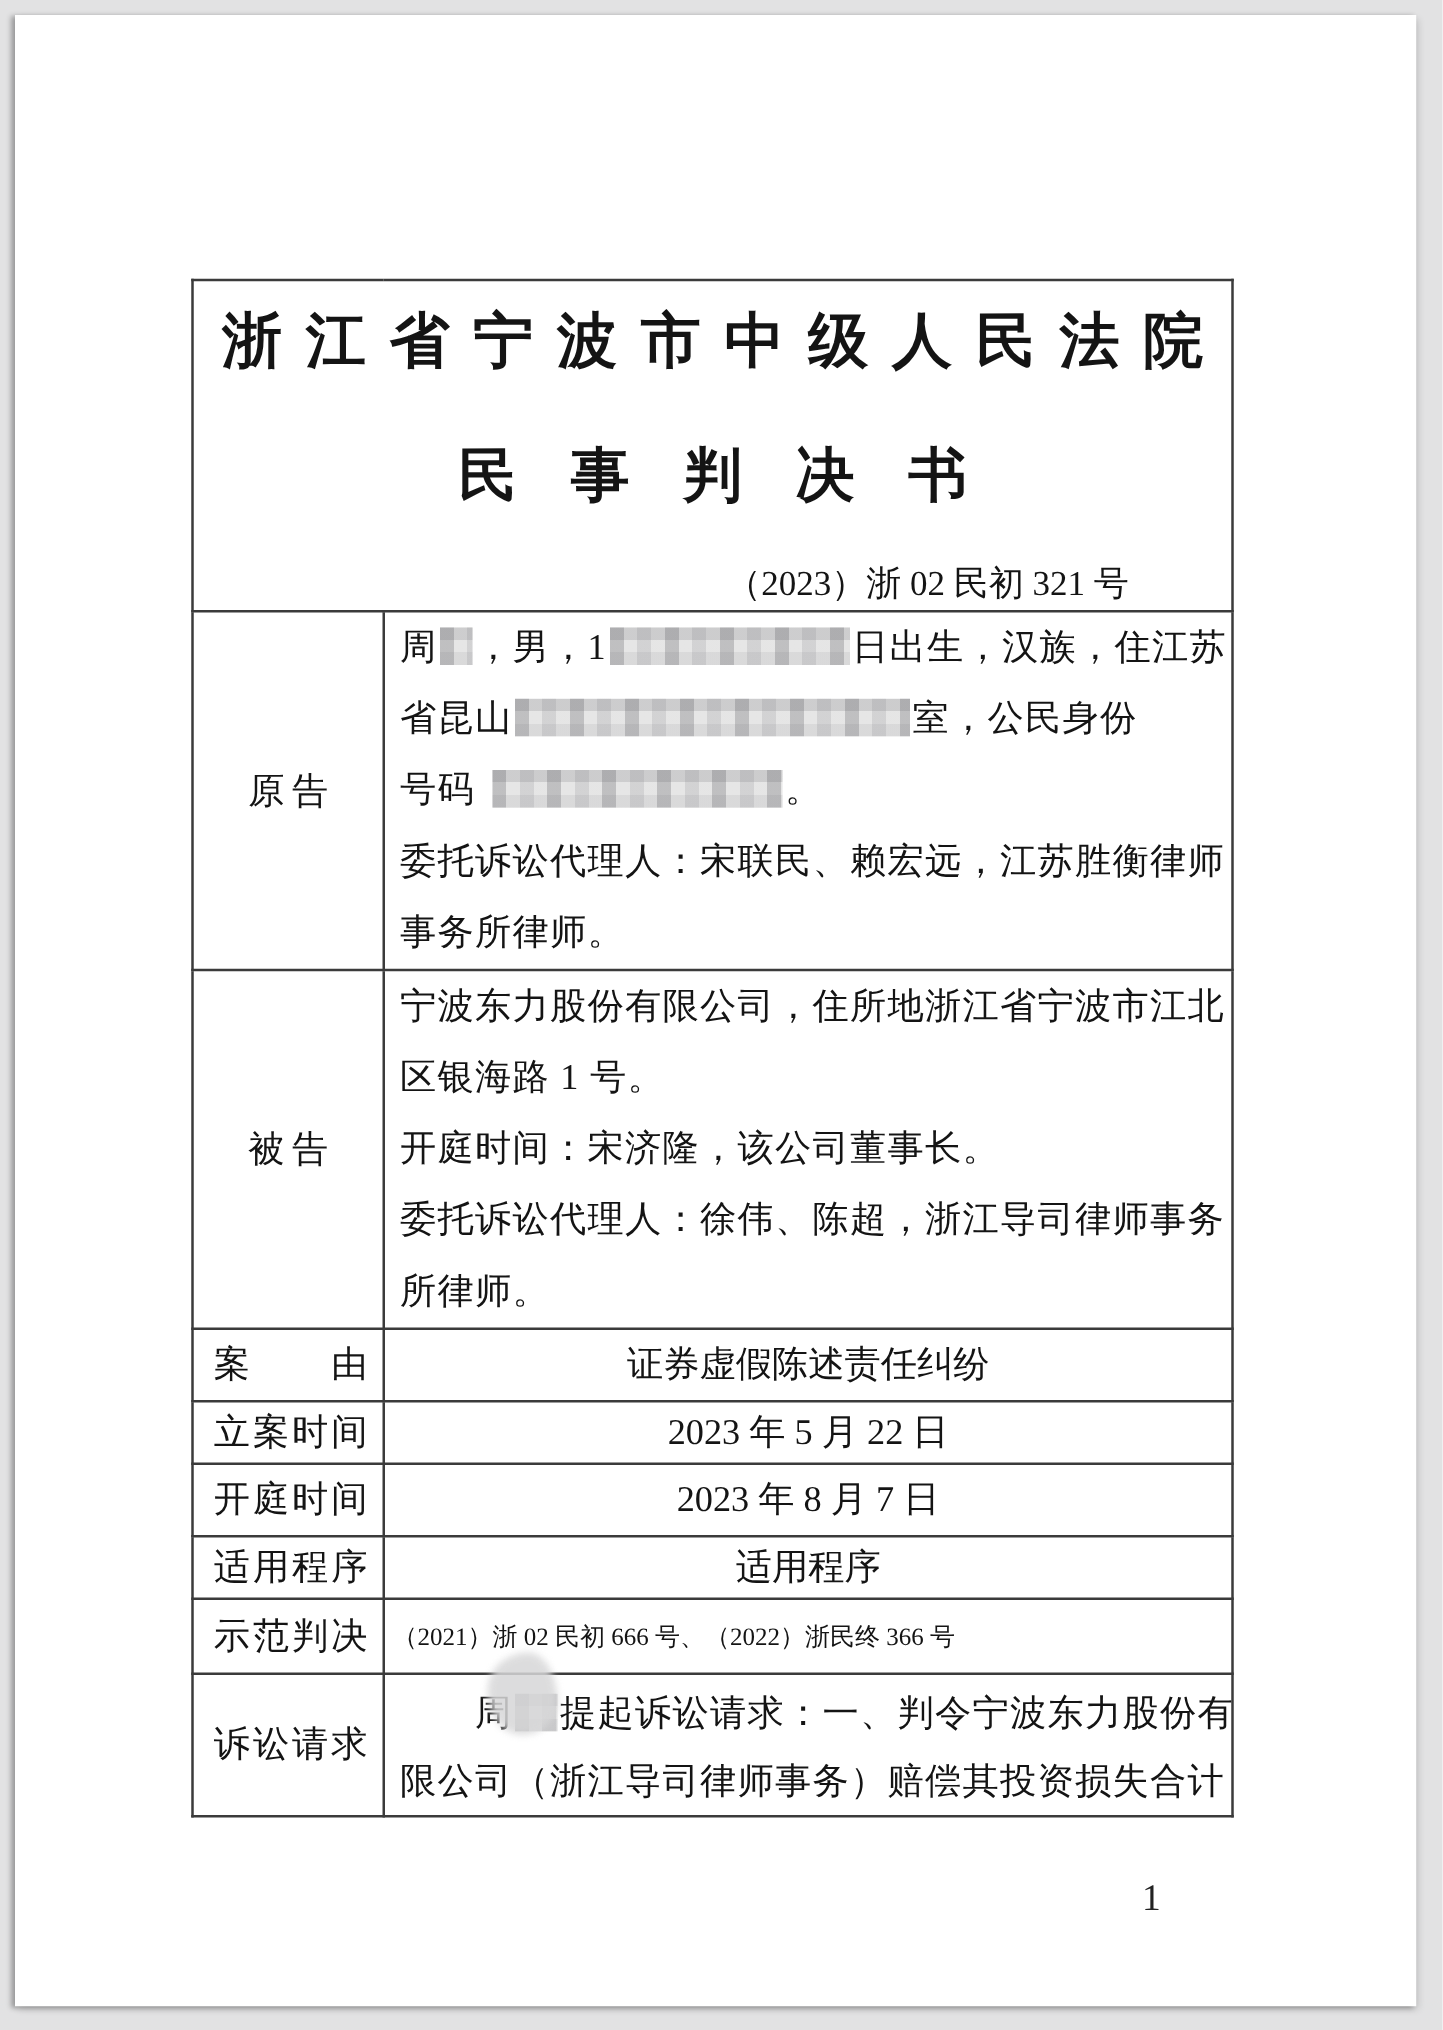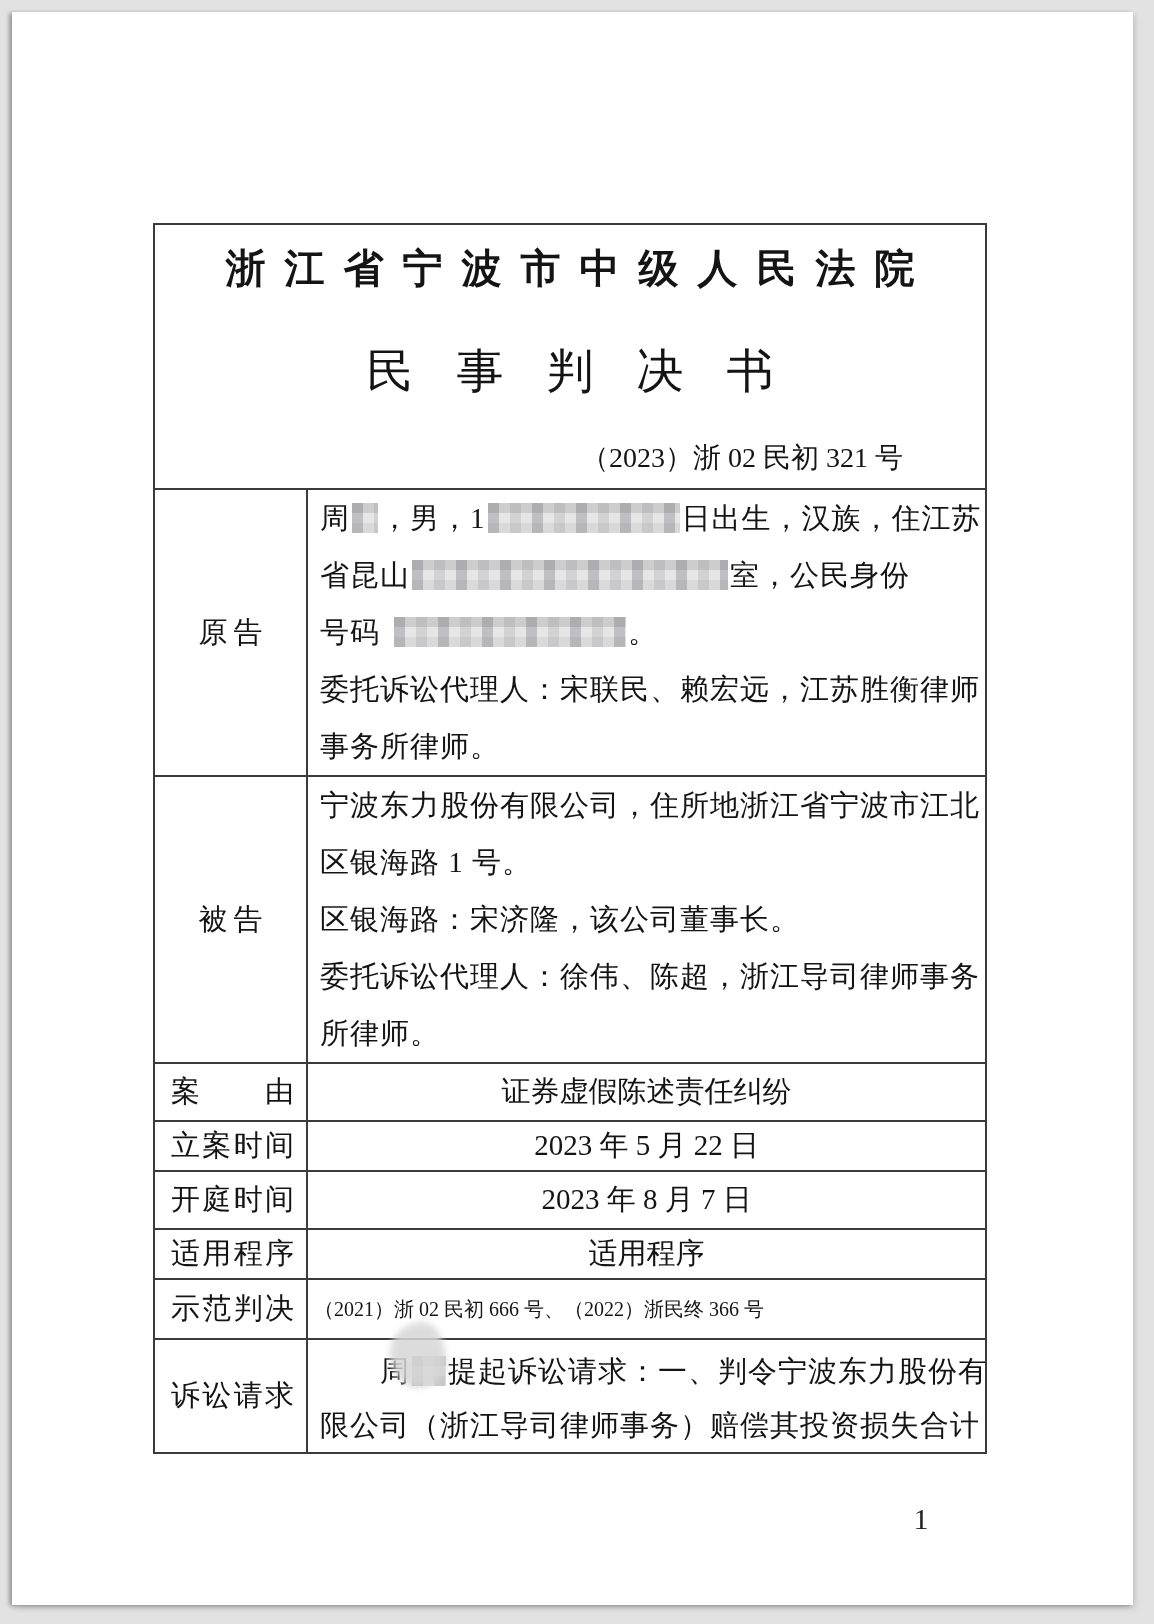--- a/index.html
+++ b/index.html
@@ -24,27 +24,27 @@
   }
   .doc-table td {
     border:2px solid #3b3b3b;
     overflow:hidden;
   }
   col.c-label { width:153px; }
   
   td.title-cell { height:265px; vertical-align:top; }
   .court-name {
     margin-top:16px; text-align:center;
-    font-size:40px; font-weight:bold;
+    font-size:48px; font-weight:bold;
     letter-spacing:19px; padding-left:19px;
     white-space:nowrap;
   }
   .doc-type {
     margin-top:44px; text-align:center;
-    font-size:47px; font-weight:normal;
+    font-size:47px; font-weight:bold;
     letter-spacing:43px; padding-left:43px;
     white-space:nowrap;
   }
   .case-no {
     margin-top:36px; text-align:right;
     padding-right:82px; font-size:28px;
     white-space:nowrap;
   }
   
   td.lab { font-size:29px; vertical-align:middle; }
@@ -118,21 +118,21 @@
         <div class="tl">委托诉讼代理人：宋联民、赖宏远，江苏胜衡律师</div>
         <div class="tl">事务所律师。</div>
       </td>
     </tr>
 
     <tr class="r-big">
       <td class="lab lab-c">被告</td>
       <td class="content">
         <div class="tl">宁波东力股份有限公司，住所地浙江省宁波市江北</div>
         <div class="tl">区银海路 1 号。</div>
-        <div class="tl">区银海路：宋济隆，该公司董事长。</div>
+        <div class="tl">开庭时间：宋济隆，该公司董事长。</div>
         <div class="tl">委托诉讼代理人：徐伟、陈超，浙江导司律师事务</div>
         <div class="tl">所律师。</div>
       </td>
     </tr>
 
     <tr class="r-s1">
       <td class="lab lab-j">案由</td>
       <td class="rc-plain">证券虚假陈述责任纠纷</td>
     </tr>
 

